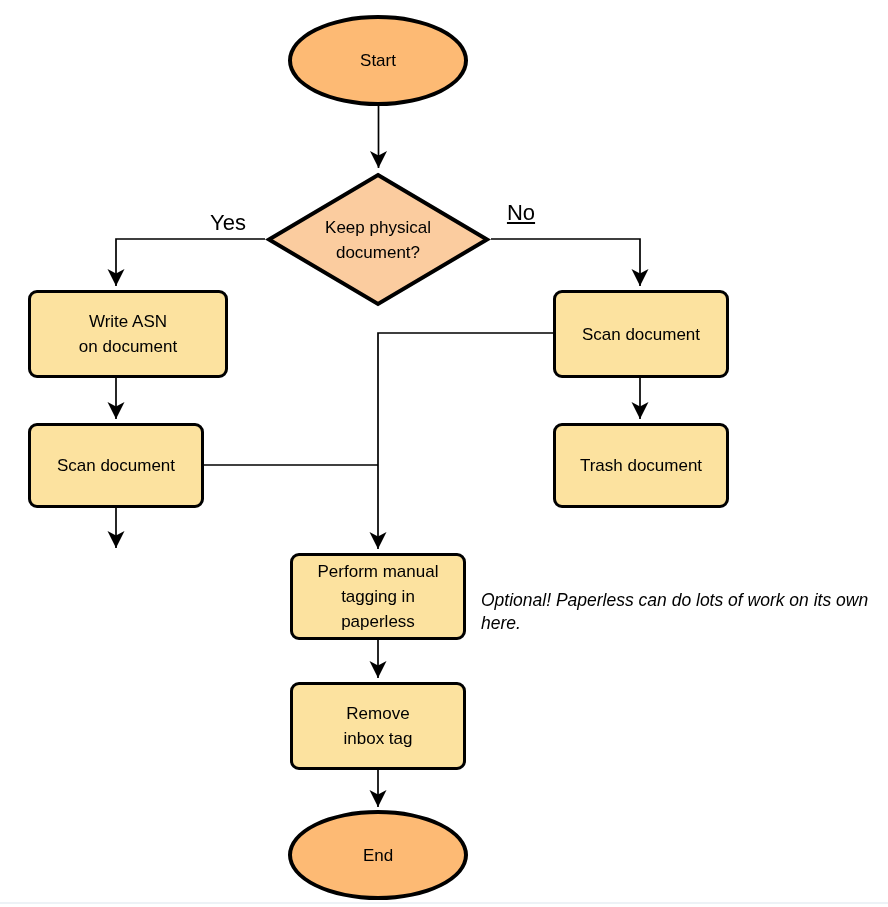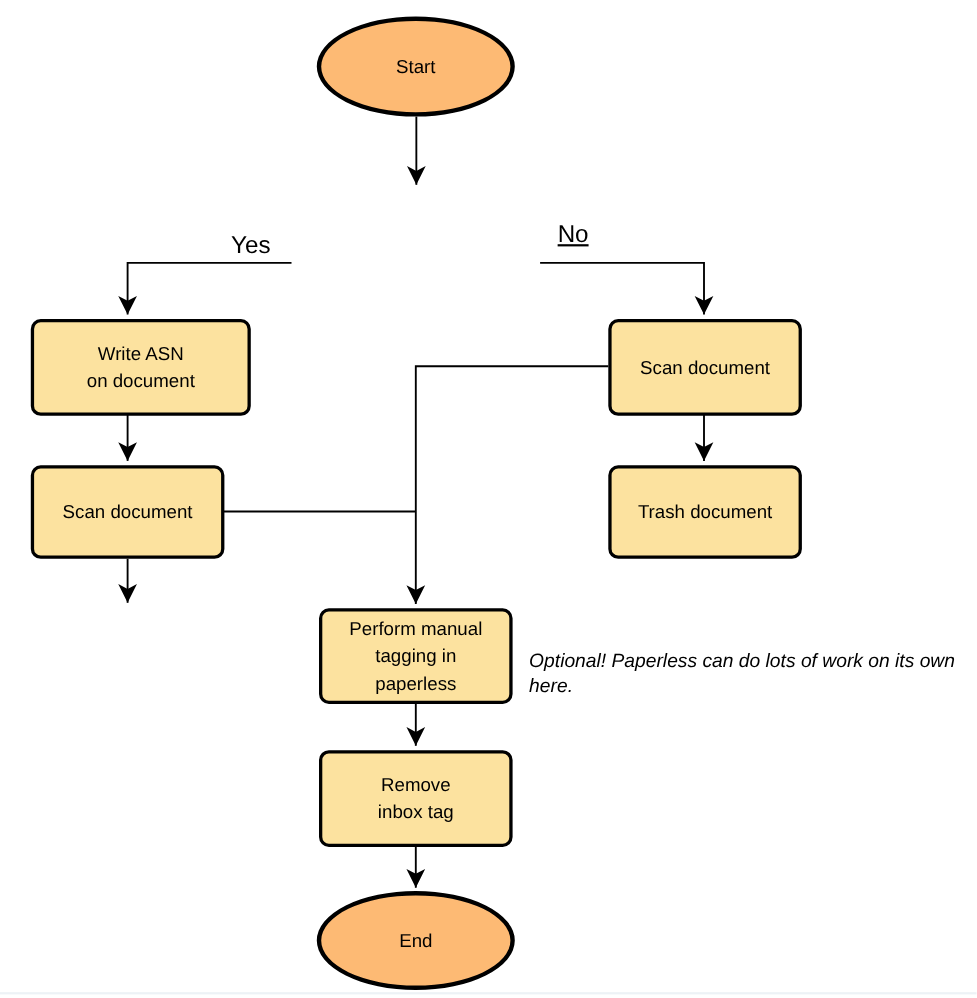--- a/index.html
+++ b/index.html
@@ -97,20 +97,27 @@
       <path d="M203,465 H378"></path>
       <path d="M378,640 V678" marker-end="url(#arrow)"></path>
       <path d="M378,770 V807" marker-end="url(#arrow)"></path>
     </g>
   </svg>
 
   <div class="node terminal" style="left:288px; top:15px; width:180px; height:91px;">
     <span>Start</span>
   </div>
 
+  <div class="node decision-wrap" style="left:265px; top:172px; width:226px; height:135px;">
+    <svg width="226" height="135" viewBox="0 0 226 135">
+      <polygon points="113,3 222,67.5 113,132 4,67.5" fill="#FBCC9F" stroke="#000" stroke-width="4"></polygon>
+    </svg>
+    <div class="decision-label">Keep physical
+document?</div>
+  </div>
 
   <div class="node process" style="left:28px; top:290px; width:200px; height:88px;">
     <span>Write ASN
 on document</span>
   </div>
 
   <div class="node process" style="left:28px; top:423px; width:176px; height:85px;">
     <span>Scan document</span>
   </div>
 

